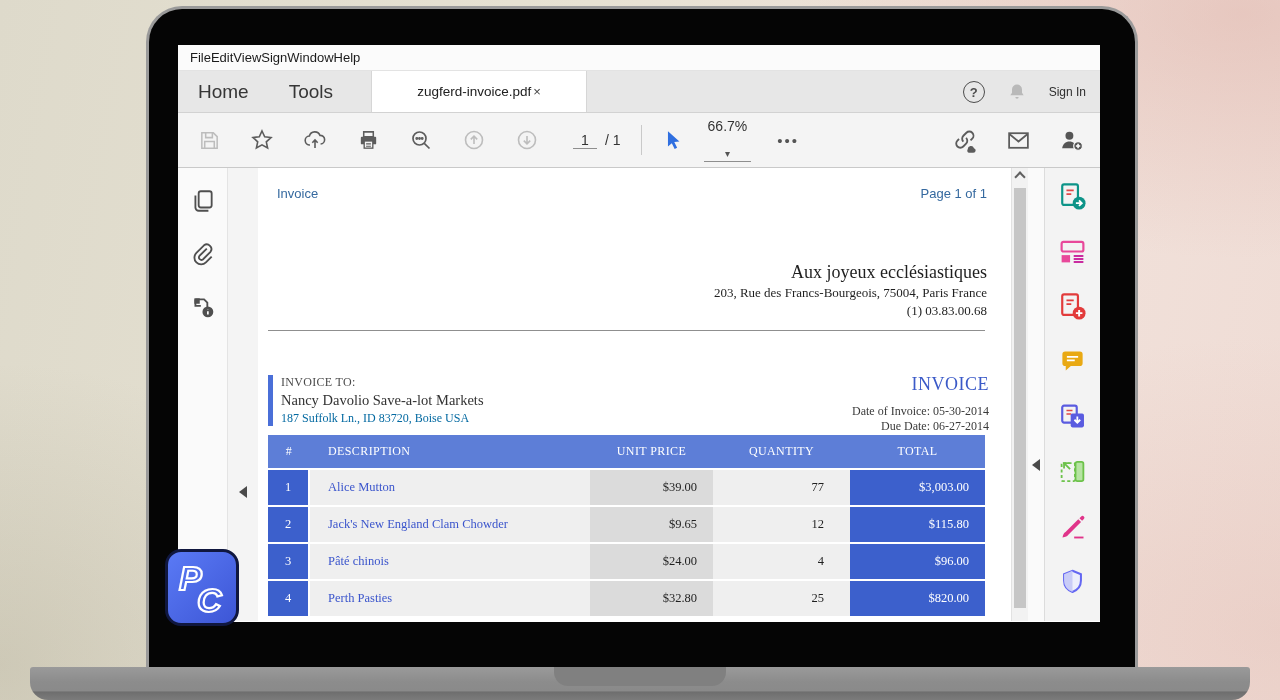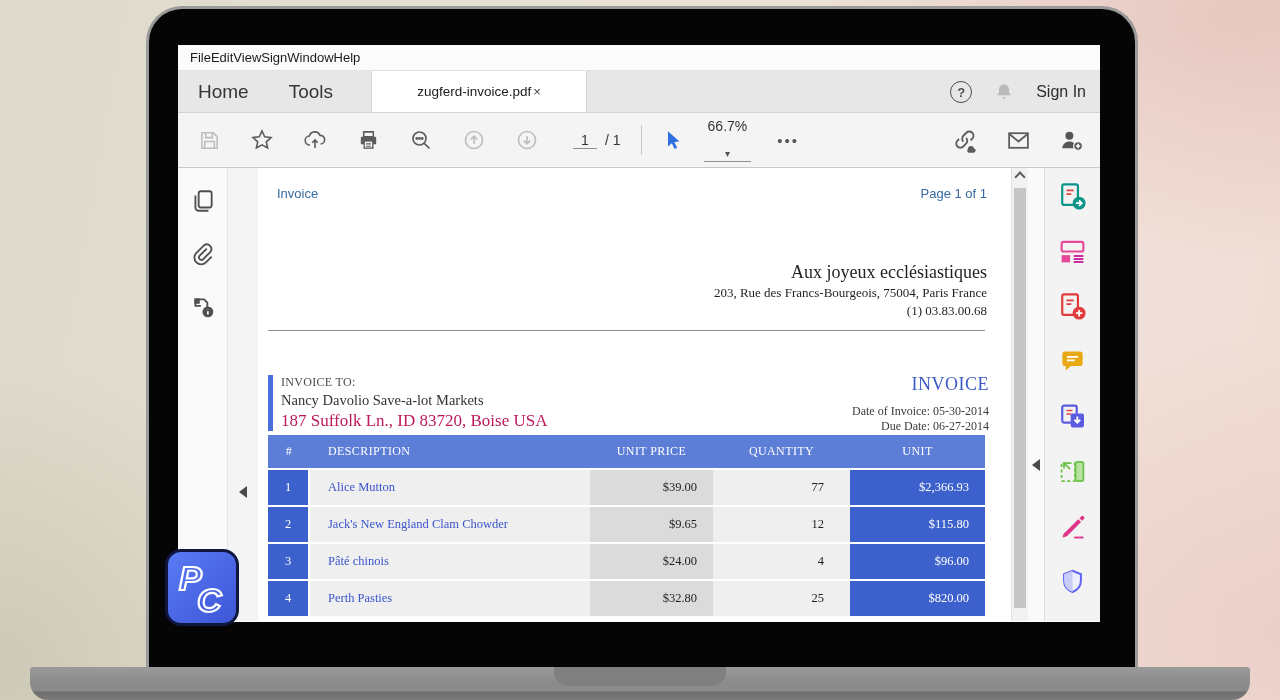--- a/index.html
+++ b/index.html
@@ -37,21 +37,21 @@
   .tabbar { height:42px; background:#e7e7e7; display:flex; align-items:stretch; position:relative;
     border-bottom:1px solid #d2d2d2; }
   .tab-plain { display:flex; align-items:center; padding:0 20px; font-size:19px; color:#363636; }
   .tab-active { display:flex; align-items:center; gap:2px; margin-left:18px; padding:0 18px;
     background:#fff; border-left:1px solid #d6d6d6; border-right:1px solid #d6d6d6;
     font-size:13.5px; color:#202020; min-width:216px; justify-content:center; }
   .tab-close { font-size:13px; color:#444; cursor:pointer; }
   .tab-right { position:absolute; right:14px; top:0; height:42px; display:flex; align-items:center; gap:22px; }
   .help-circle { width:22px; height:22px; border:1.7px solid #4d4d4d; border-radius:50%;
     display:flex; align-items:center; justify-content:center; font-size:13px; font-weight:bold; color:#4d4d4d; }
-  .signin { font-size:16px; color:#2e2e2e; }
+  .signin { font-size:12px; color:#2e2e2e; }
 
   
   .toolbar { height:55px; background:#f4f4f4; border-bottom:1px solid #c9c9c9;
     display:flex; align-items:center; padding-left:16px; position:relative; }
   .tb-ico { width:30px; height:30px; display:flex; align-items:center; justify-content:center;
     color:#5c5c5c; margin-right:23px; }
   .tb-ico.disabled { color:#bdbdbd; }
   .pagebox { display:flex; align-items:center; margin:0 4px 0 8px; font-size:14px; color:#333; }
   .page-num { width:24px; text-align:center; border-bottom:1px solid #8e8e8e; margin-right:8px; }
   .tb-sep { width:1px; height:30px; background:#c9c9c9; margin:0 16px; }
@@ -92,21 +92,21 @@
     font-size:13px; color:#35699f; }
   .seller { position:absolute; right:24px; top:94px; text-align:right; color:#1f1f1f; }
   .seller-name { font-size:18px; }
   .seller-line { font-size:13px; margin-top:2px; }
   .doc-rule { position:absolute; left:10px; top:162px; width:717px; height:1px; background:#8f8f8f; }
 
   .billto { position:absolute; left:10px; top:207px; display:flex; }
   .billto-bar { width:5px; background:#4a6fd8; margin-right:8px; }
   .billto-label { font-size:12px; color:#4a4a4a; letter-spacing:.3px; }
   .billto-name { font-size:14.5px; color:#333; margin-top:2px; }
-  .billto-addr { font-size:17px; color:#be185d; margin-top:2px; }
+  .billto-addr { font-size:12px; color:#0369a1; margin-top:2px; }
 
   .inv-title { position:absolute; right:22px; top:206px; font-size:18px; color:#3b5ac8; letter-spacing:.5px; }
   .inv-dates { position:absolute; right:22px; top:236px; text-align:right; font-size:12px; color:#3a3a3a; line-height:15px; }
 
   .invoice-table { position:absolute; left:10px; top:267px; width:717px; }
   .t-row { display:grid; grid-template-columns:42px 280px 123px 137px 135px; margin-bottom:2px; }
   .t-header { background:#5d7ed7; color:#fff; height:33px; font-size:12px; letter-spacing:.4px; }
   .t-header > div { display:flex; align-items:center; justify-content:center; }
   .t-header .h-desc { justify-content:flex-start; padding-left:18px; }
   .t-body { height:35px; font-size:12.5px; }
@@ -303,29 +303,29 @@
         <div>Date of Invoice: 05-30-2014</div>
         <div>Due Date: 06-27-2014</div>
       </div>
 
       <div class="invoice-table">
         <div class="t-row t-header">
           <div>#</div>
           <div class="h-desc">DESCRIPTION</div>
           <div>UNIT PRICE</div>
           <div>QUANTITY</div>
-          <div>UNIT</div>
+          <div>TOTAL</div>
         </div>
 
         <div class="t-row t-body">
           <div class="c-num">1</div>
           <div class="c-desc">Alice Mutton</div>
           <div class="c-price">$39.00</div>
           <div class="c-qty">77</div>
-          <div class="c-total">$2,366.93</div>
+          <div class="c-total">$3,003.00</div>
         </div>
 
         <div class="t-row t-body">
           <div class="c-num">2</div>
           <div class="c-desc">Jack's New England Clam Chowder</div>
           <div class="c-price">$9.65</div>
           <div class="c-qty">12</div>
           <div class="c-total">$115.80</div>
         </div>
 

